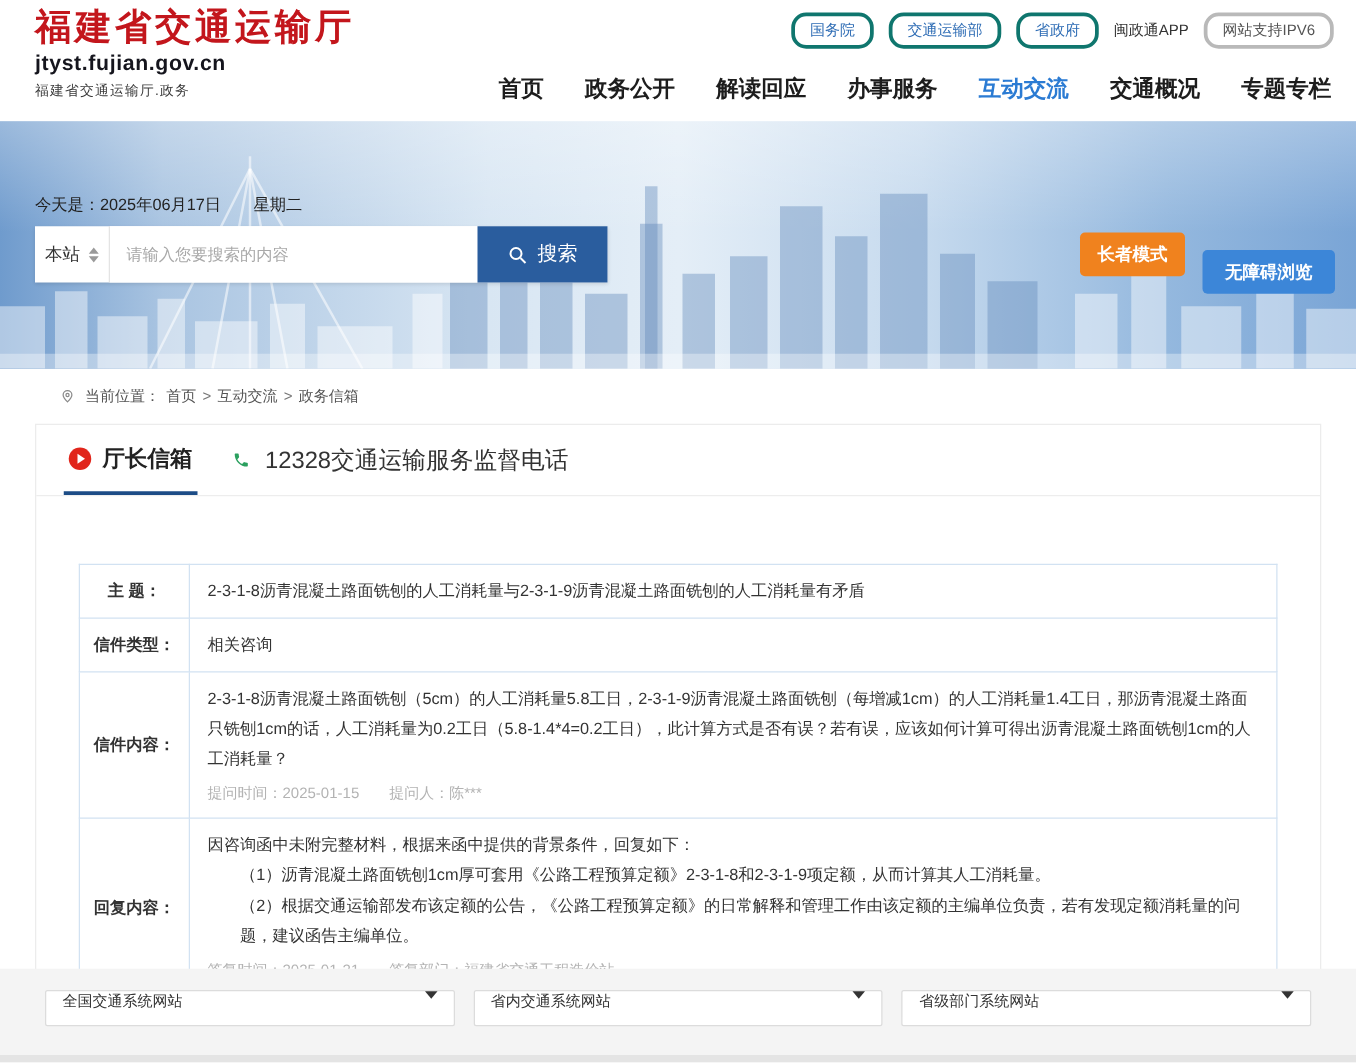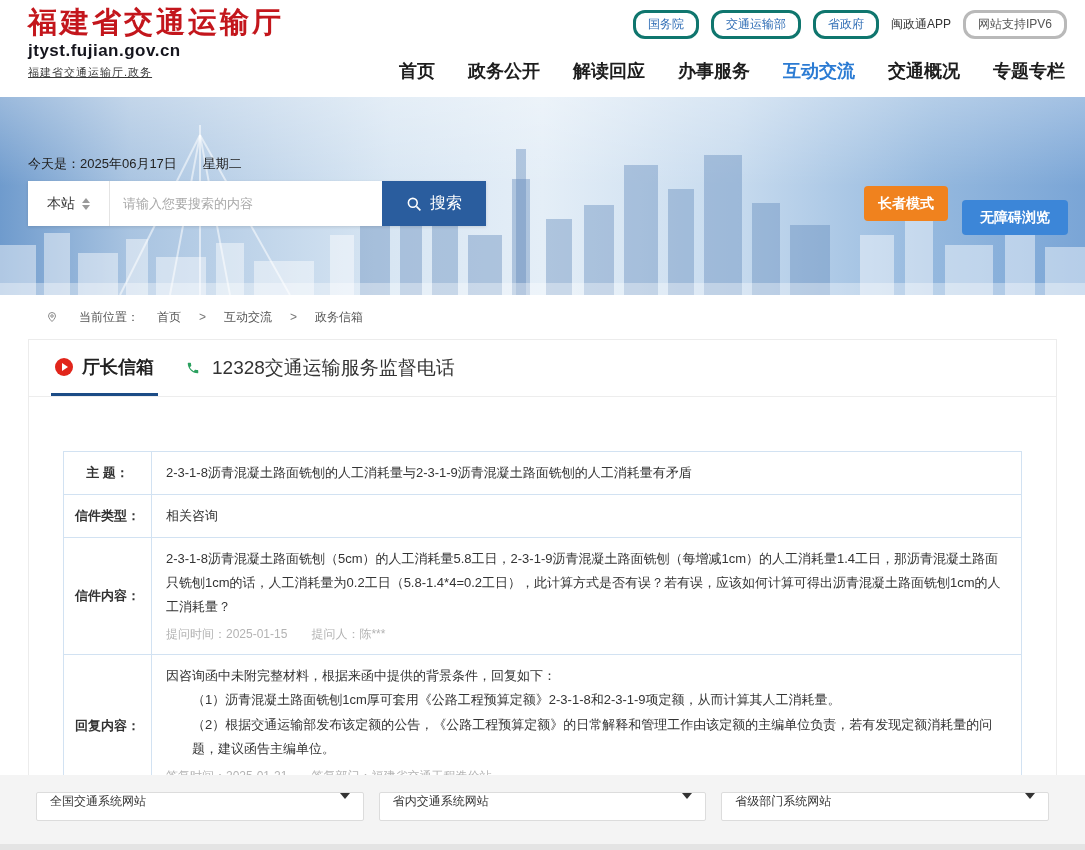--- a/index.html
+++ b/index.html
@@ -7,54 +7,54 @@
   body {
     font-family: "Liberation Sans", "DejaVu Sans", sans-serif;
     background:#fff; color:#222; position:relative; overflow:hidden;
   }
 
   
   .header { position:relative; height:97px; background:#fff; }
   .logo { position:absolute; left:28px; top:7px; }
   .logo-title { font-family:"Liberation Serif","DejaVu Serif",serif; font-weight:bold; font-size:29px; color:#c3161c; letter-spacing:3px; line-height:1.1; }
   .logo-domain { font-size:17px; font-weight:bold; color:#15151d; letter-spacing:.5px; margin-top:2px; }
-  .logo-sub { font-size:11px; color:#3a3a3a; margin-top:4px; letter-spacing:1px;text-decoration:underline; }
+  .logo-sub { font-size:11px; color:#3a3a3a; margin-top:4px; letter-spacing:1px; }
 
   .top-links { position:absolute; right:18px; top:10px; display:flex; align-items:center; gap:12px; font-size:12px; }
   .pill { border:3px solid #0f766e; color:#2f6db5; border-radius:12px; padding:3px 12px; cursor:pointer; background:#fff; }
   .pill.gray { border-color:#b9b9b9; color:#555; }
   .plain-link { color:#333; cursor:pointer; }
 
   .nav { position:absolute; right:20px; bottom:14px; display:flex; gap:33px; font-size:18px; font-weight:bold; color:#1d1d1d; }
   .nav-item { cursor:pointer; white-space:nowrap; }
   .nav-item.active { color:#2b7bd3; }
 
   
   .banner {
     position:relative; height:198px; overflow:hidden;
     background:
       linear-gradient(180deg, rgba(255,255,255,.30), rgba(255,255,255,0) 45%),
       linear-gradient(90deg, #6f9bcd 0%, #a9c4e1 12%, #d8e6f3 36%, #e4eef7 50%, #c6daee 68%, #94b8de 86%, #7aa5d6 100%);
   }
   .skyline { position:absolute; left:0; bottom:0; width:1085px; height:180px; }
   .banner-date { position:absolute; left:28px; top:58px; font-size:13px; color:#222; }
   .search-bar { position:absolute; left:28px; top:84px; width:458px; height:45px; background:#fff; display:flex; align-items:stretch; box-shadow:0 1px 3px rgba(0,0,0,.12); }
-  .scope { width:82px; display:flex; align-items:center; justify-content:center; gap:7px; font-size:14px; color:#333; cursor:pointer; border-right:1px solid #e4e4e4; }
+  .scope { width:60px; display:flex; align-items:center; justify-content:center; gap:7px; font-size:14px; color:#333; cursor:pointer; border-right:1px solid #e4e4e4; }
   .sort-arrows { display:flex; flex-direction:column; gap:2px; }
   .tri-up { width:0; height:0; border-left:4px solid transparent; border-right:4px solid transparent; border-bottom:5px solid #9a9a9a; }
   .tri-down { width:0; height:0; border-left:4px solid transparent; border-right:4px solid transparent; border-top:5px solid #9a9a9a; }
   .search-input { flex:1; border:none; outline:none; padding:0 13px; font-size:13px; color:#333; font-family:inherit; }
   .search-input::placeholder { color:#a9a9a9; }
   .search-btn { width:104px; background:#2a5d9e; color:#fff; border:none; font-size:16px; display:flex; align-items:center; justify-content:center; gap:8px; cursor:pointer; font-family:inherit; }
   .mode-btn { position:absolute; height:35px; border:none; border-radius:4px; color:#fff; font-size:14px; font-weight:bold; cursor:pointer; font-family:inherit; }
   .elder-btn { left:864px; top:89px; width:84px; background:#f0821e; }
   .access-btn { left:962px; top:103px; width:106px; background:#3c86d8; }
 
   
-  .breadcrumb { height:44px; display:flex; align-items:center; padding-left:46px; font-size:12px; color:#555; gap:18px; }
+  .breadcrumb { height:44px; display:flex; align-items:center; padding-left:30px; font-size:12px; color:#555; gap:5px;margin-left:18px; }
   .breadcrumb .pin { display:flex; align-items:center; margin-right:3px; }
   .crumb-link { cursor:pointer; color:#555; }
   .crumb-sep { color:#777; }
 
   
   .card { margin:0 28px; border:1px solid #ececec; background:#fff; min-height:414px; }
   .card-head { display:flex; align-items:center; height:57px; padding:0 22px; border-bottom:1px solid #ededed; }
   .tab { display:flex; align-items:center; gap:9px; height:100%; border-bottom:3px solid #1c4c86; padding:0 4px; cursor:pointer; }
   .red-circle { width:18px; height:18px; border-radius:50%; background:#e1251b; position:relative; flex:0 0 auto; }
   .red-circle::after { content:""; position:absolute; left:7px; top:5px; border-left:6px solid #fff; border-top:4px solid transparent; border-bottom:4px solid transparent; }

